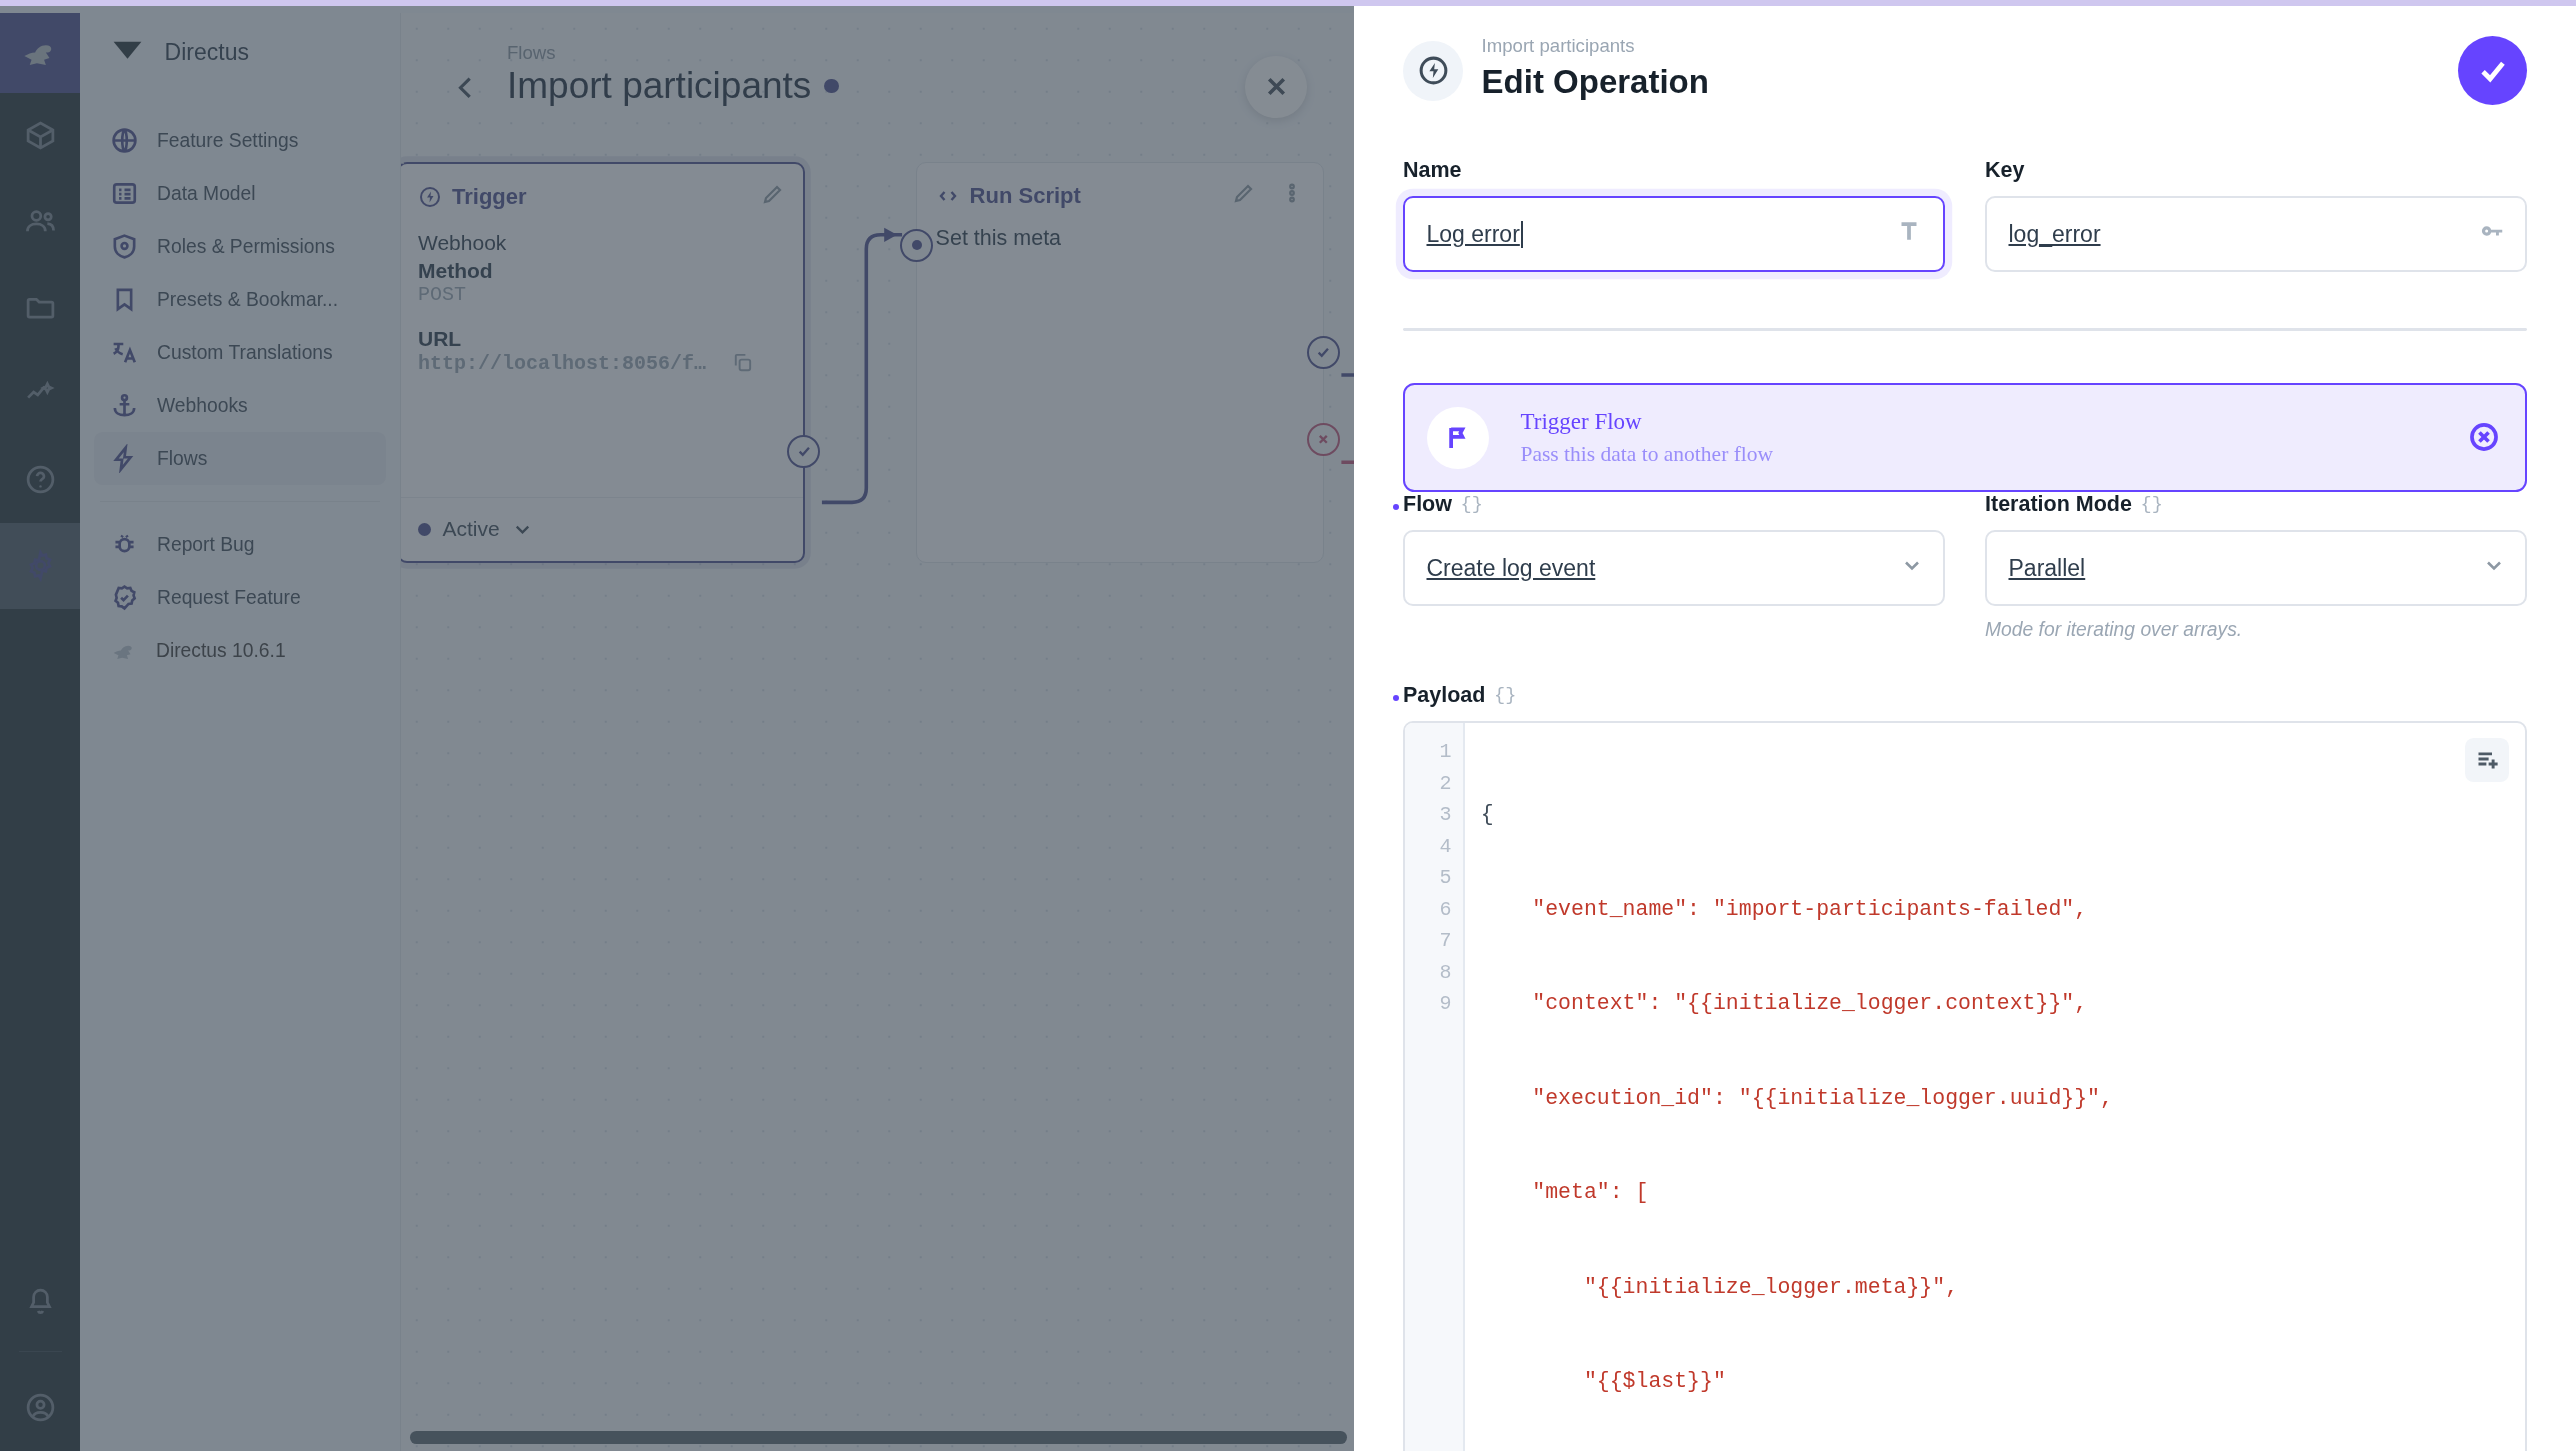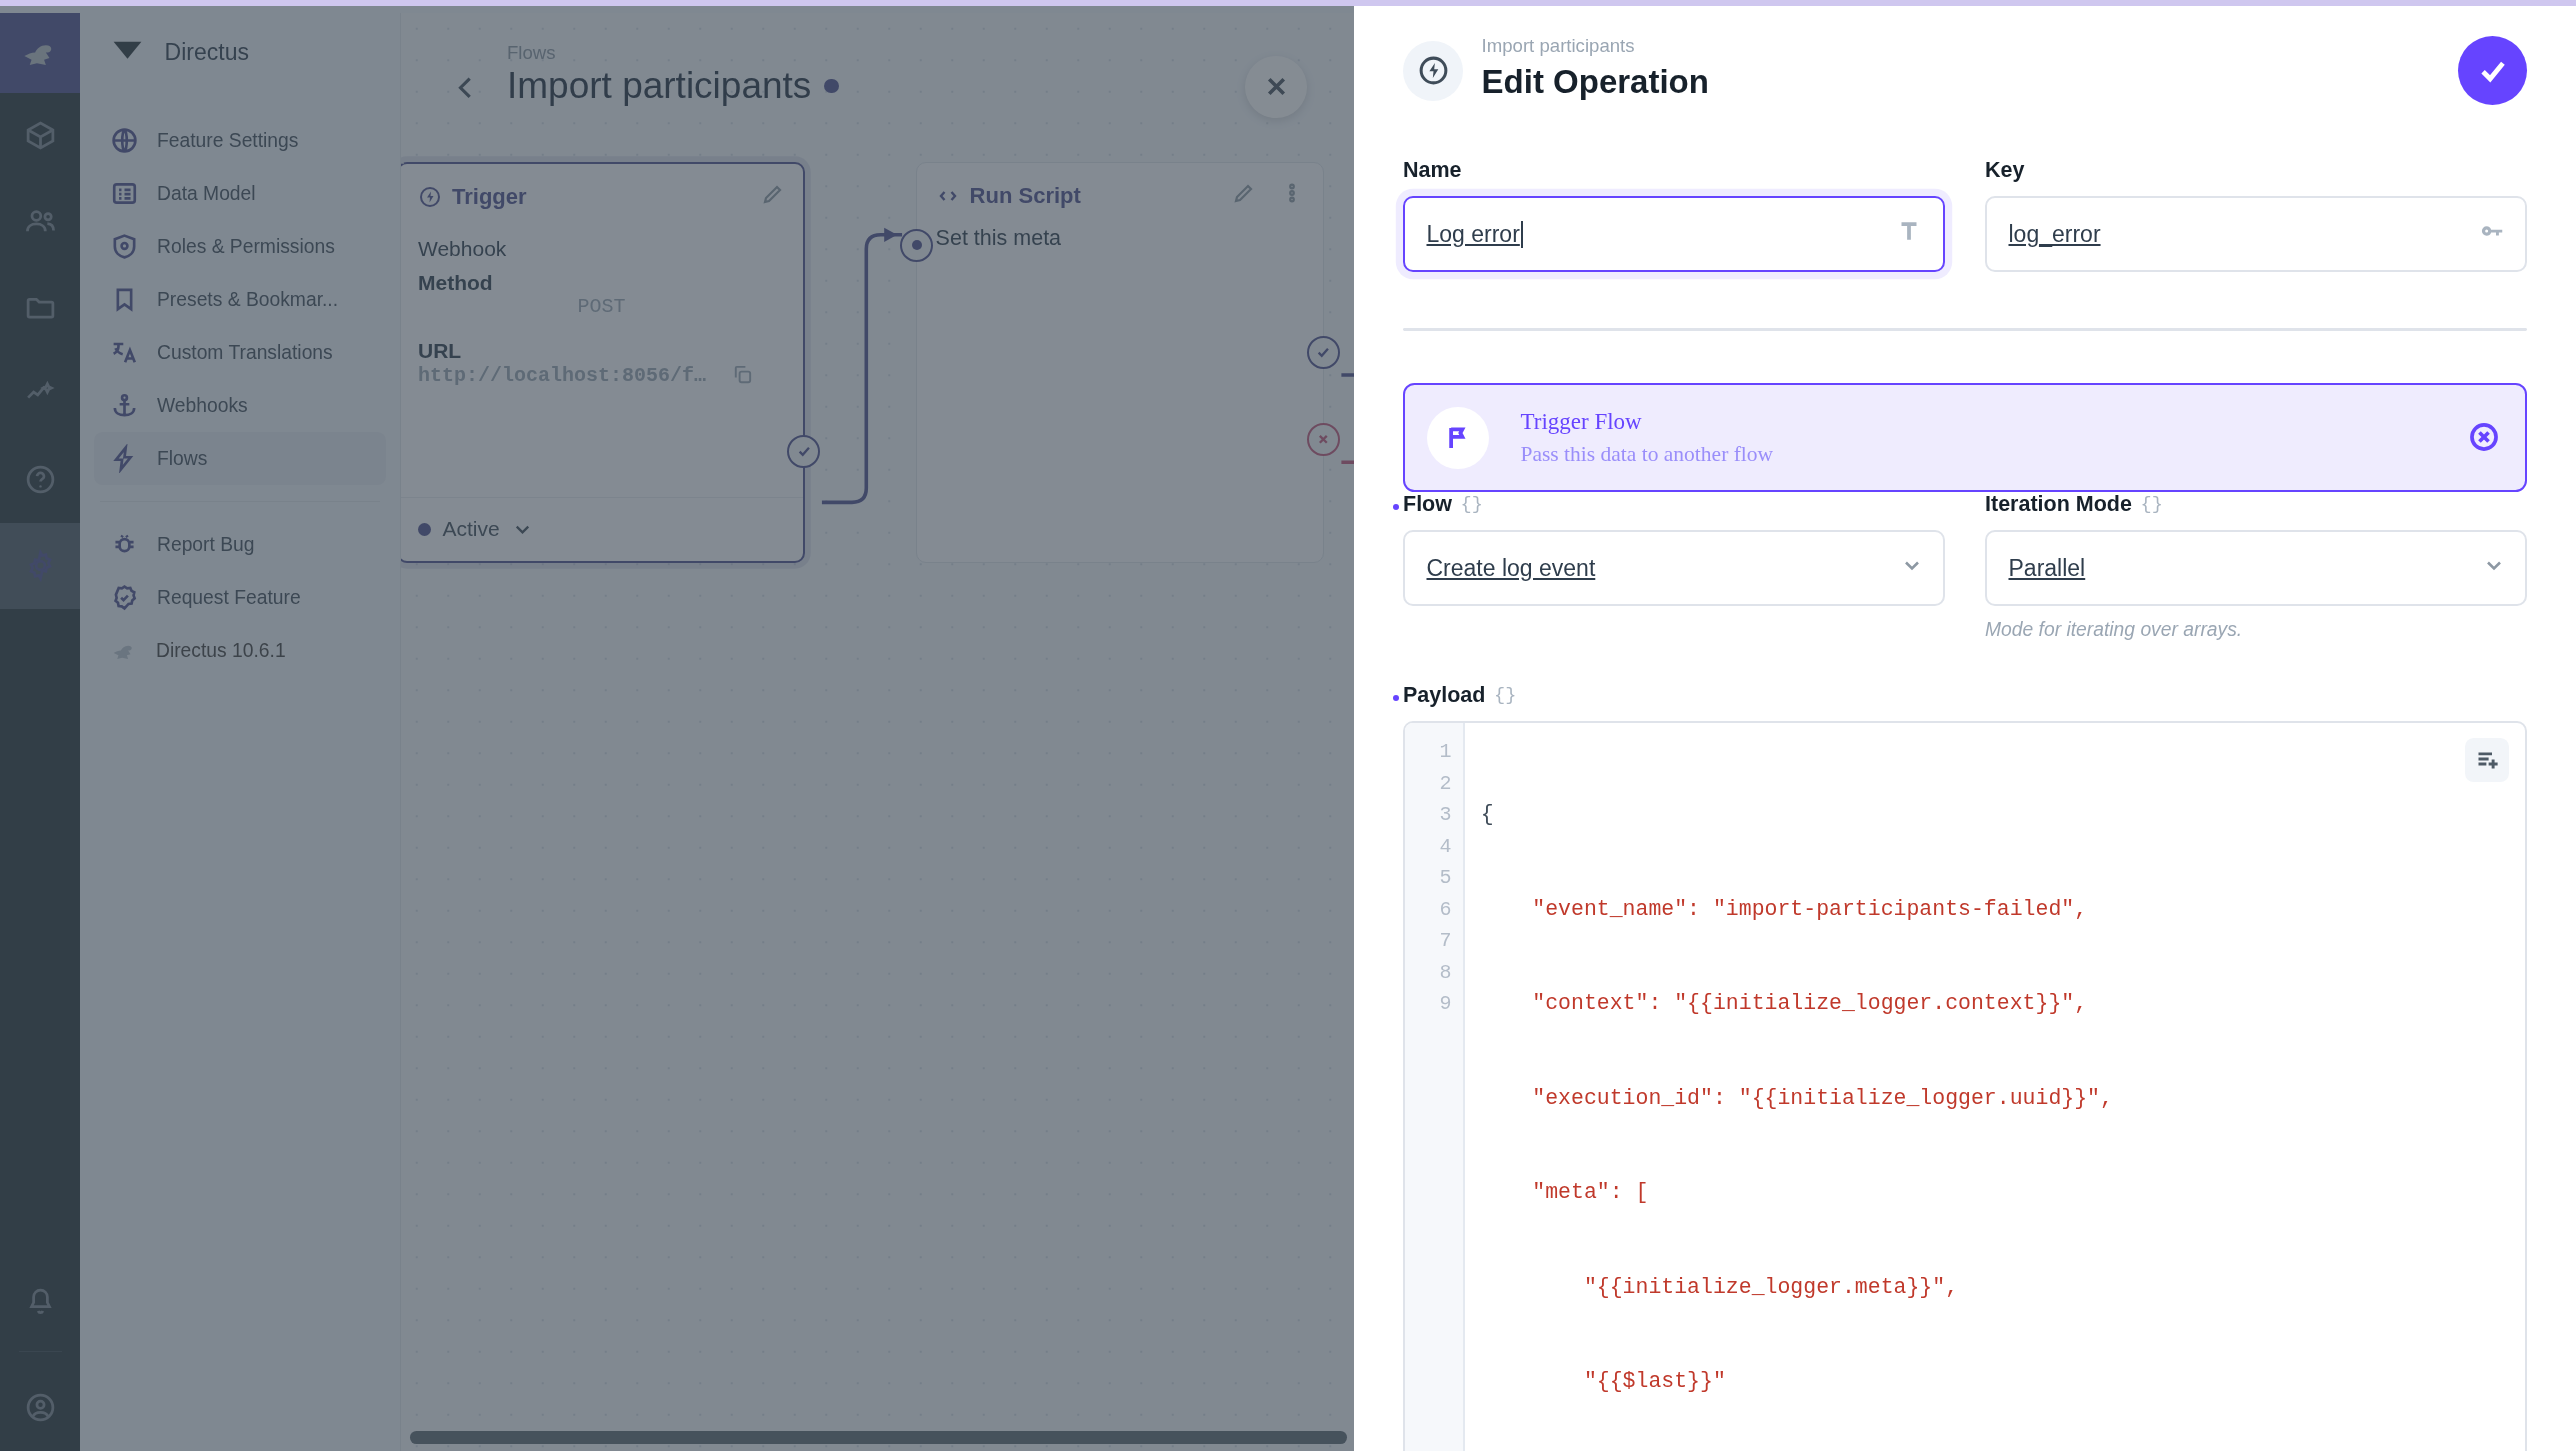--- a/index.html
+++ b/index.html
@@ -101,23 +101,23 @@
   .node.selected { border: 2.9px solid #4e4f8e; box-shadow: 0 0 0 5.7px rgba(78,79,142,0.13); }
   .node.ghost { border: 1.4px solid #dfe4ea; }
   .node-head {
     display: flex; align-items: center; padding: 18.6px 18.6px 0 18.6px; gap: 10px;
     font-size: 22px; font-weight: 700;
   }
   .node-head .htitle { flex: 1 1 auto; display:flex; align-items:center; gap:10px;}
   .node-head svg.tico { width: 24px; height: 24px; }
   .node-head .edit-ico svg, .node-head .more-ico svg { width: 24px; height: 24px; stroke:#8d98a3; fill:none; stroke-width:2.2;}
   .node-body { padding: 14.3px 18.6px 0 18.6px; }
-  .node-label { font-size: 21px; color: #2f3d4c; font-weight: 400; margin-top: 10px; }
+  .node-label { font-size: 21px; color: #2f3d4c; font-weight: 400; margin-top: 4px; }
   .node-label.b { font-weight: 700; }
-  .node-mono { font-family: "Liberation Mono", monospace; font-size: 20px; color: #9aa6b3; text-align: center; }
+  .node-mono { font-family: "Liberation Mono", monospace; font-size: 20px; color: #9aa6b3; }
   .node-foot {
     position: absolute; left: 0; right: 0; bottom: 0; height: 64px;
     border-top: 1.4px solid #e6eaf0;
     display: flex; align-items: center; gap: 11.4px; padding-left: 18.6px;
     font-size: 21px; color: #3f4c59;
   }
   .node-foot .sdot { width: 13px; height: 13px; border-radius: 50%; background: #4e4f8e; }
   .node-op-name { font-size: 21.5px; color: #2f3d4c; }
 
   .port {

